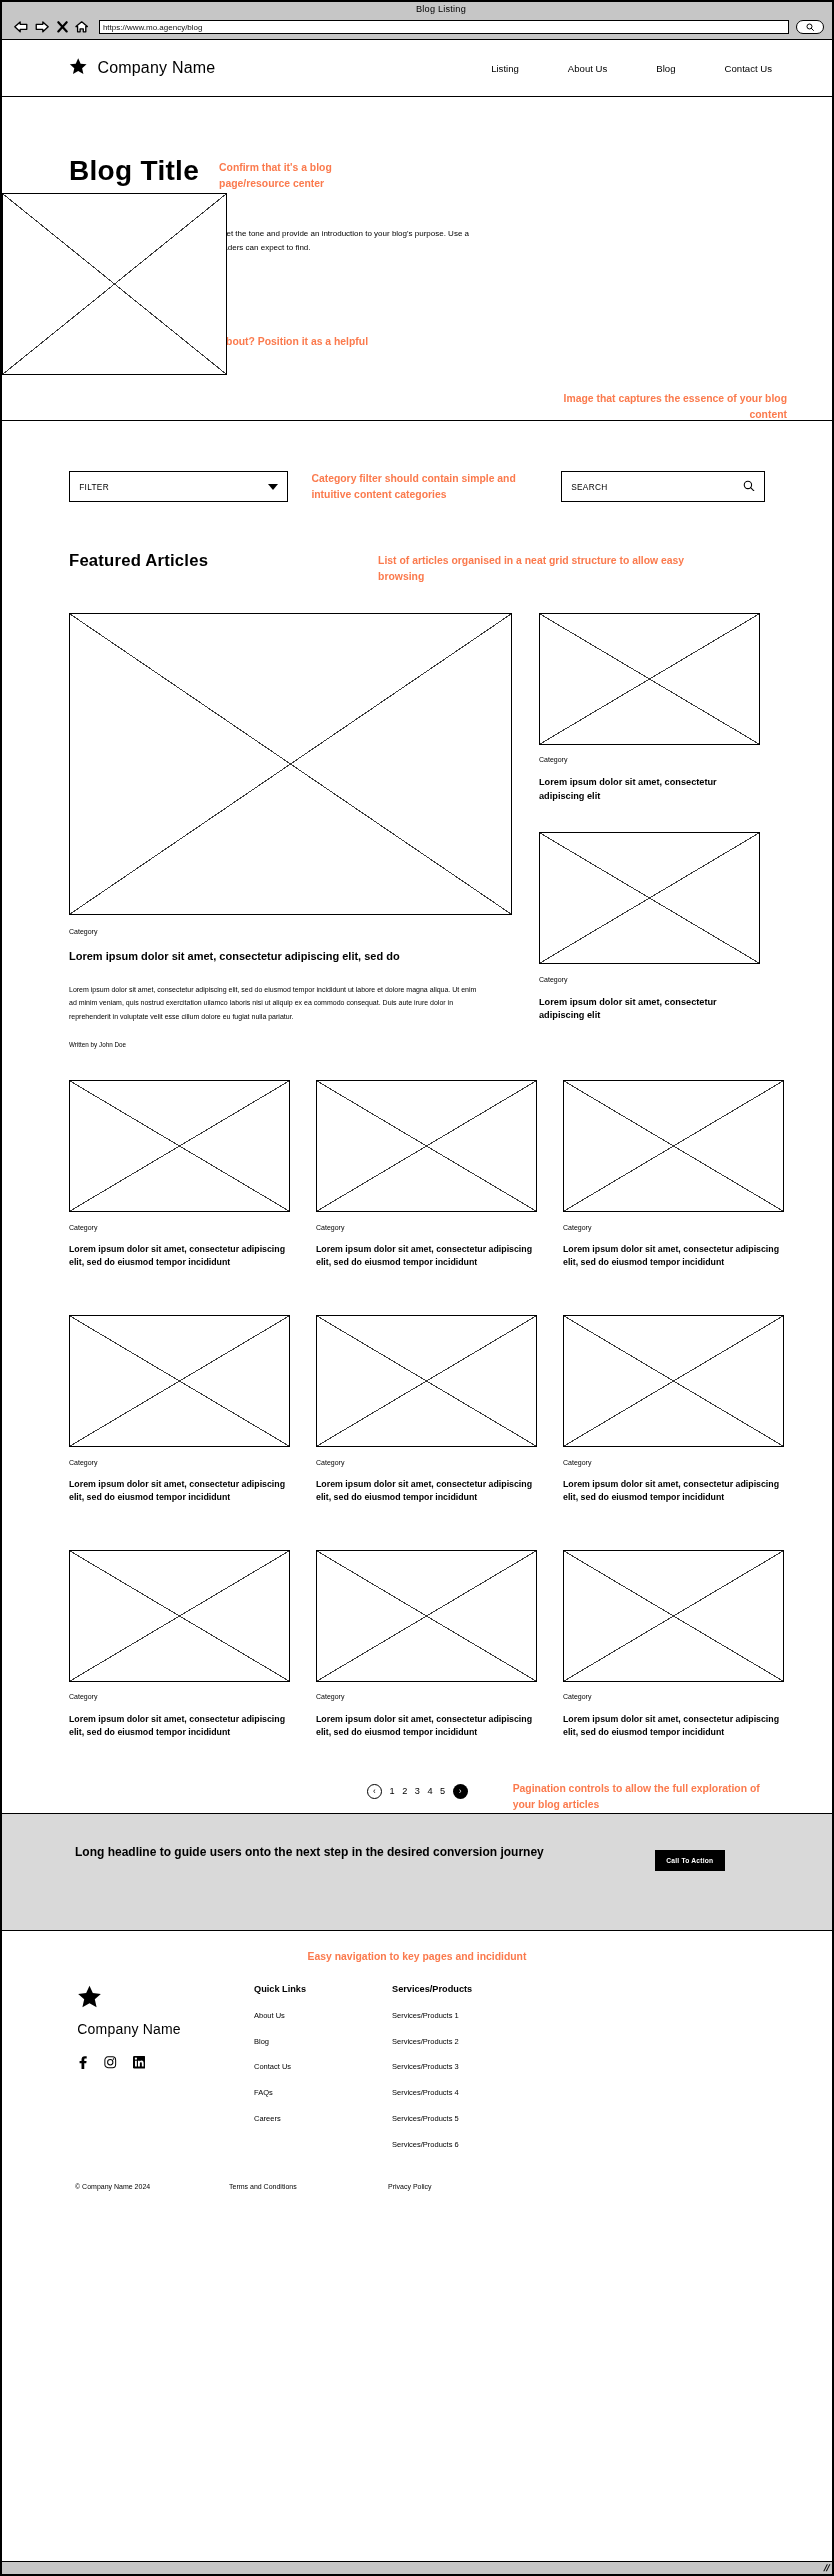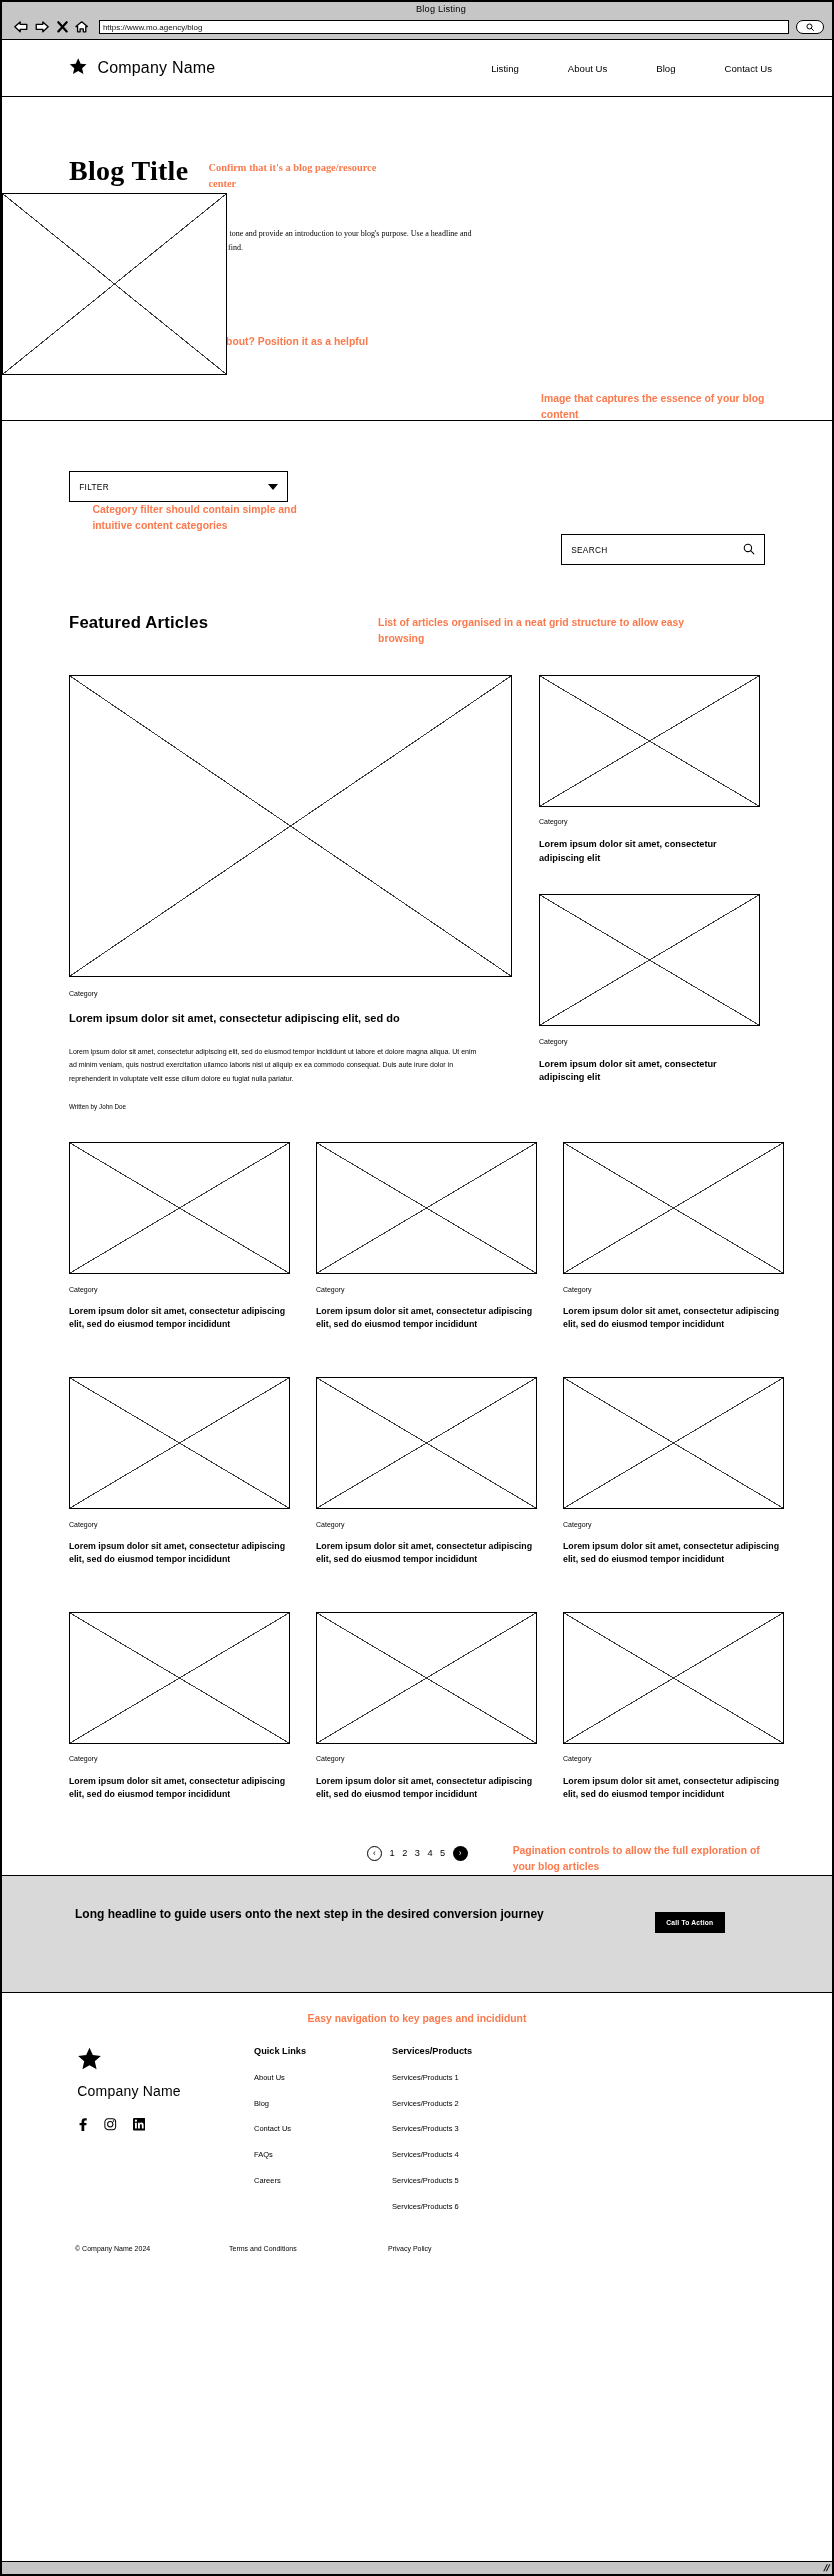--- a/index.html
+++ b/index.html
@@ -96,54 +96,54 @@
   .ann {
     color: #FB7A4D;
     font-weight: bold;
     font-size: 10.4px;
     line-height: 1.55;
   }
   .hero-ann-top {
     position: absolute; top: 24px; left: 0; right: 0;
     text-align: center; font-size: 10.4px;
   }
-  .hero-left { position: absolute; left: 67px; top: 60px; width: 467px; font-family: Liberation Serif, serif; }
+  .hero-left { position: absolute; left: 67px; top: 60px; width: 467px; }
   .hero-title-row { display: flex; align-items: flex-start; gap: 20px; }
   .hero-title { font-size: 28px; color: #000; letter-spacing: 0.3px; line-height: 1; }
   .hero-ann-inline { width: 179px; margin-top: 3.3px; }
   .hero-para {
     margin-top: 34px;
     width: 426px;
     font-size: 8px;
     line-height: 1.85;
     color: #000;
   }
   .hero-ann-bottom { position: absolute; left: 108px; top: 237px; width: 292px; }
   .hero-img {
     position: absolute; right: 50px; top: 96px;
     width: 225px; height: 182px;
     border: 1.3px solid #000;
     background: #fff;
   }
-  .hero-img-cap { position: absolute; right: 53px; top: 294px; width: 238px; }
+  .hero-img-cap { position: absolute; right: 45px; top: 294px; width: 238px; text-align: right; }
   .xbox { position: relative; background: #fff; }
   .xbox::before, .xbox::after {
     content: ""; position: absolute; left: 0; top: 0;
     width: 100%; height: 100%;
     background:
       linear-gradient(to top right, transparent calc(50% - 0.5px), #3a3a3a calc(50% - 0.5px), #3a3a3a calc(50% + 0.5px), transparent calc(50% + 0.5px));
   }
   .xbox::after {
     background:
       linear-gradient(to bottom right, transparent calc(50% - 0.5px), #3a3a3a calc(50% - 0.5px), #3a3a3a calc(50% + 0.5px), transparent calc(50% + 0.5px));
   }
 
   
   .articles { padding: 50px 67px 0 67px; position: relative; }
-  .filter-row { display: flex; align-items: flex-start; flex-direction: column; }
+  .filter-row { display: flex; align-items: flex-start; }
   .filter-select {
     width: 219px; height: 31px;
     border: 1.7px solid #000; background: #fff;
     display: flex; align-items: center; justify-content: space-between;
     padding: 0 9.2px;
     font-size: 8.3px; color: #000; letter-spacing: 0.3px;
   }
   .caret { width: 0; height: 0; border-left: 5px solid transparent; border-right: 5px solid transparent; border-top: 6.7px solid #000; }
   .filter-ann { margin-left: 23.4px; width: 225px; }
   .search-box {

